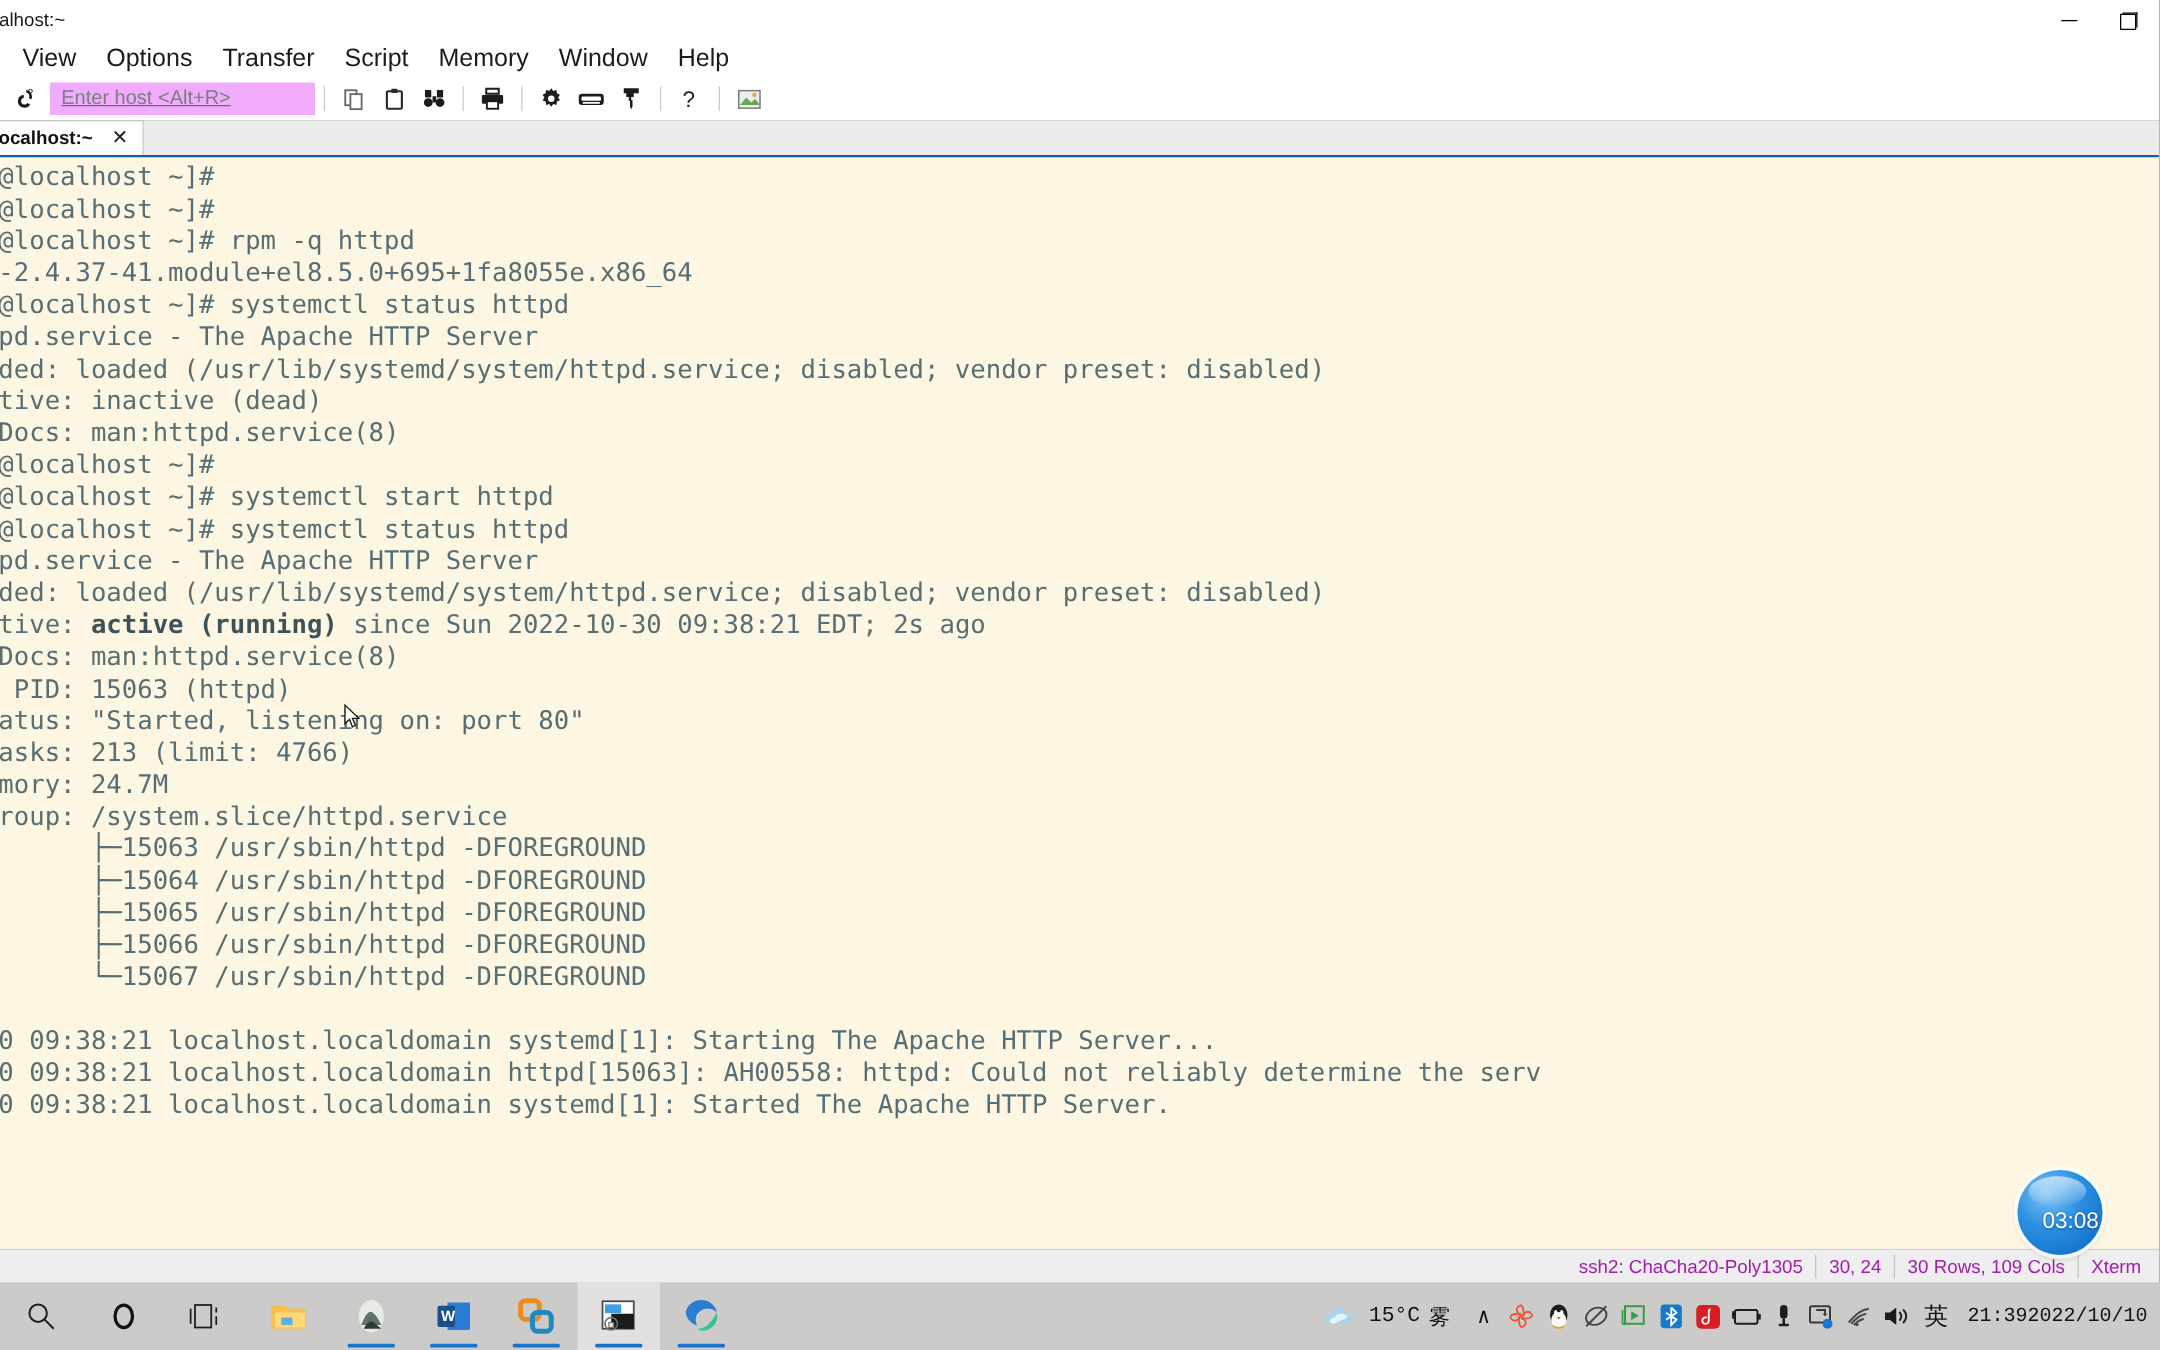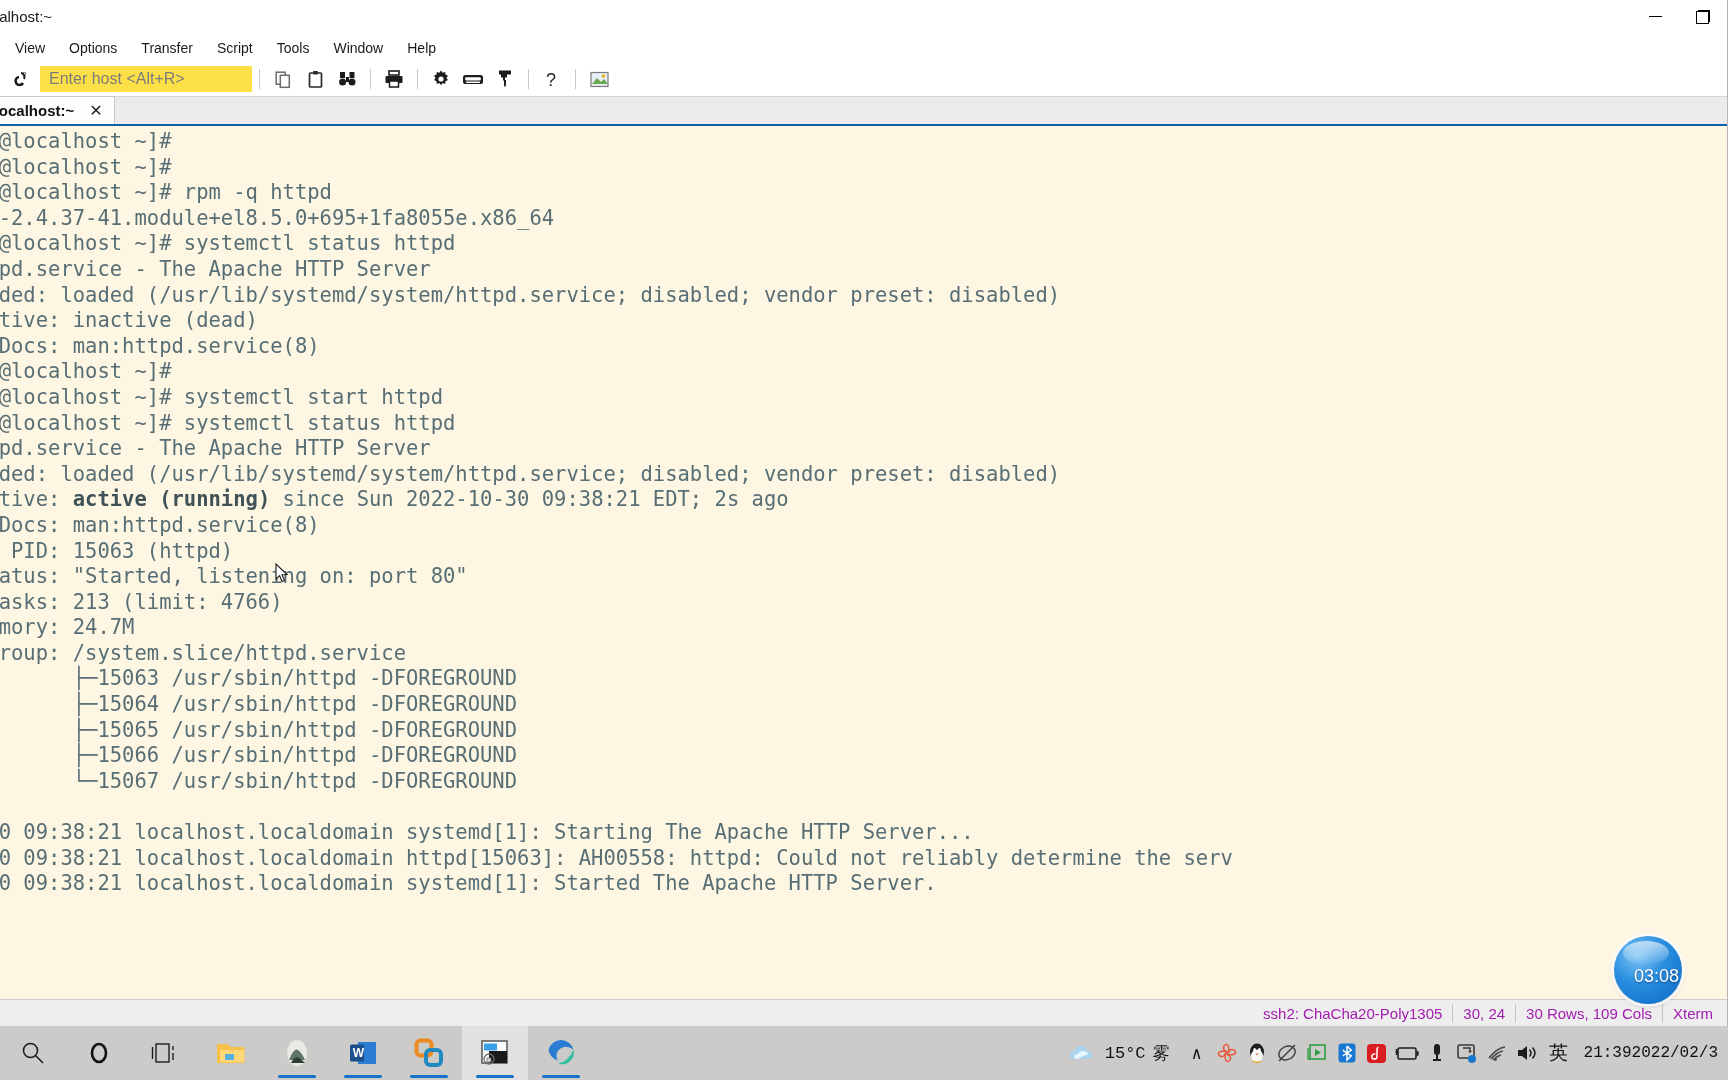--- a/index.html
+++ b/index.html
@@ -73,21 +73,21 @@
   
   .menubar {
     height: 29px;
     background: #ffffff;
     display: flex;
     align-items: center;
     padding-left: 0px;
     flex: 0 0 auto;
   }
   .menu-item {
-    font-size: 14px;
+    font-size: 20px;
     color: #1b1b1b;
     padding: 3px 12px;
     white-space: nowrap;
     cursor: default;
   }
 
   
   .toolbar {
     height: 35px;
     background: #ffffff;
@@ -101,26 +101,27 @@
     width: 32px; height: 31px;
     display: flex; align-items: center; justify-content: center;
     cursor: default;
   }
   .tb-sep {
     width: 1px; height: 20px; background: #c9c9c9; margin: 0 7px;
   }
   .host-input {
     width: 212px; height: 26px;
     border: none; outline: none;
-    background: #fde047;
+    background: #f0abfc;
     font-size: 16px;
     color: #6b6b6b;
     font-family: "Liberation Sans", sans-serif;
     padding-left: 9px;
     margin-left: 4px;
+    text-decoration: underline;
   }
   .host-input::placeholder { color: #7c7c7c; opacity: 1; }
   .tb-icon { display: block; }
 
   
   .tabstrip {
     height: 29px;
     background: #ebebeb;
     display: flex;
     align-items: flex-end;
@@ -299,21 +300,21 @@
         </div>
       </div>
     </div>
 
     <div class="menubar">
       <div class="menu-item">it</div>
       <div class="menu-item">View</div>
       <div class="menu-item">Options</div>
       <div class="menu-item">Transfer</div>
       <div class="menu-item">Script</div>
-      <div class="menu-item">Tools</div>
+      <div class="menu-item">Memory</div>
       <div class="menu-item">Window</div>
       <div class="menu-item">Help</div>
     </div>
 
     <div class="toolbar">
 
       <div class="tb-btn">
         
       </div>
 
@@ -622,17 +623,17 @@
           <path d="M16.5 4.5 q5 5.5 0 11" fill="none" stroke="#1d1d1d" stroke-width="1.5"></path>
         </svg>
       </div>
 
       <div class="tray-ico" style="width:34px">
         <span class="ime-text">英</span>
       </div>
 
       <div class="clock">
         <div>21:39</div>
-        <div>2022/02/3</div>
+        <div>2022/10/10</div>
       </div>
     </div>
   </div>
 </div>
 
 </body></html>

